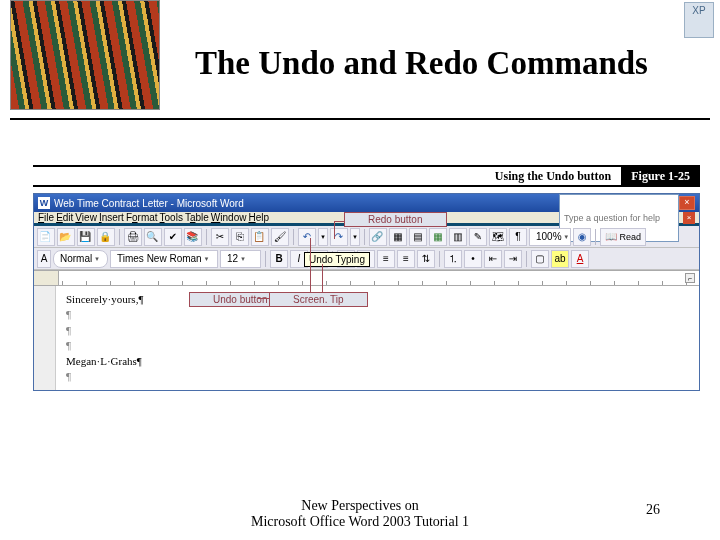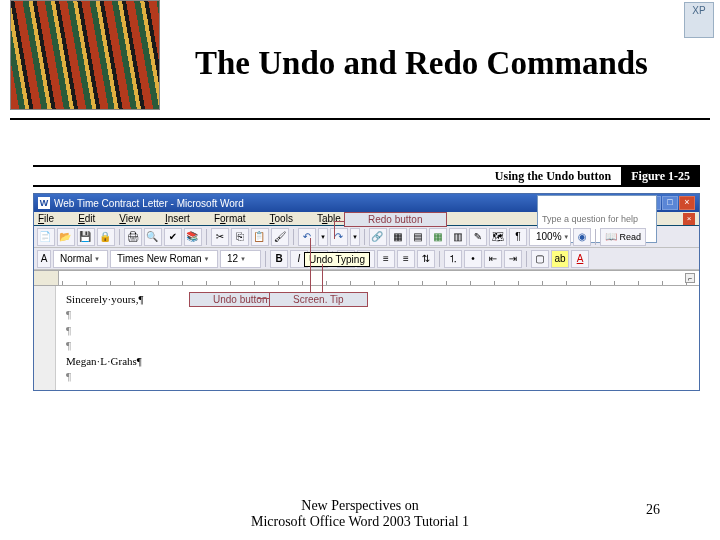--- a/index.html
+++ b/index.html
@@ -102,23 +102,23 @@
   }
   .win-btns { margin-left: auto; display: flex; gap: 1px; }
   .win-btn { width: 16px; height: 14px; background: #5a86d6; border: 1px solid #fff3; color:#fff; text-align:center; line-height:11px; font-size:9px;}
   .win-close { background: #d04a2b; }
 
   .menubar {
     display: flex;
     align-items: center;
     height: 14px;
     padding: 0 4px;
-    gap: 24px;
+    gap: 2px;
     background: #ece9d8;
-    border-bottom: 1px solid #0c4a6e;
+    border-bottom: 3px solid #0c4a6e;
   }
   .menubar span { font-size: 10px; }
   .menubar span u { text-decoration: underline; }
   .help-box {
     margin-left: auto;
     border: 1px solid #7a9ac0;
     background: #fff;
     padding: 18px 4px;
     font-size: 9px;
     color: #888;
@@ -140,21 +140,21 @@
     border: 1px solid #c6c6d6;
     background: #f4f4fa;
     display:flex; align-items:center; justify-content:center;
     font-size:10px;
   }
   .tb-sep { width:1px; height:16px; background:#b8b8c8; margin:0 2px; }
   .dd { display:flex; align-items:center; border:1px solid #c6c6d6; background:#fff; height:18px; padding:0 6px; font-size:10px; gap:3px;}
   .dd .arr { font-size:7px; color:#555; }
   .zoom { width:42px; }
   .font-dd { width:108px; }
-  .style-dd { width:55px; }
+  .style-dd { width:55px;border-radius:8px; }
   .size-dd { width:41px; }
 
   .ruler {
     height: 16px;
     background: #fff;
     border-top: 1px solid #aaa;
     border-bottom: 1px solid #aaa;
     position: relative;
     background-image: repeating-linear-gradient(to right, #999 0 1px, transparent 1px 24px);
     background-position: 28px 10px;

